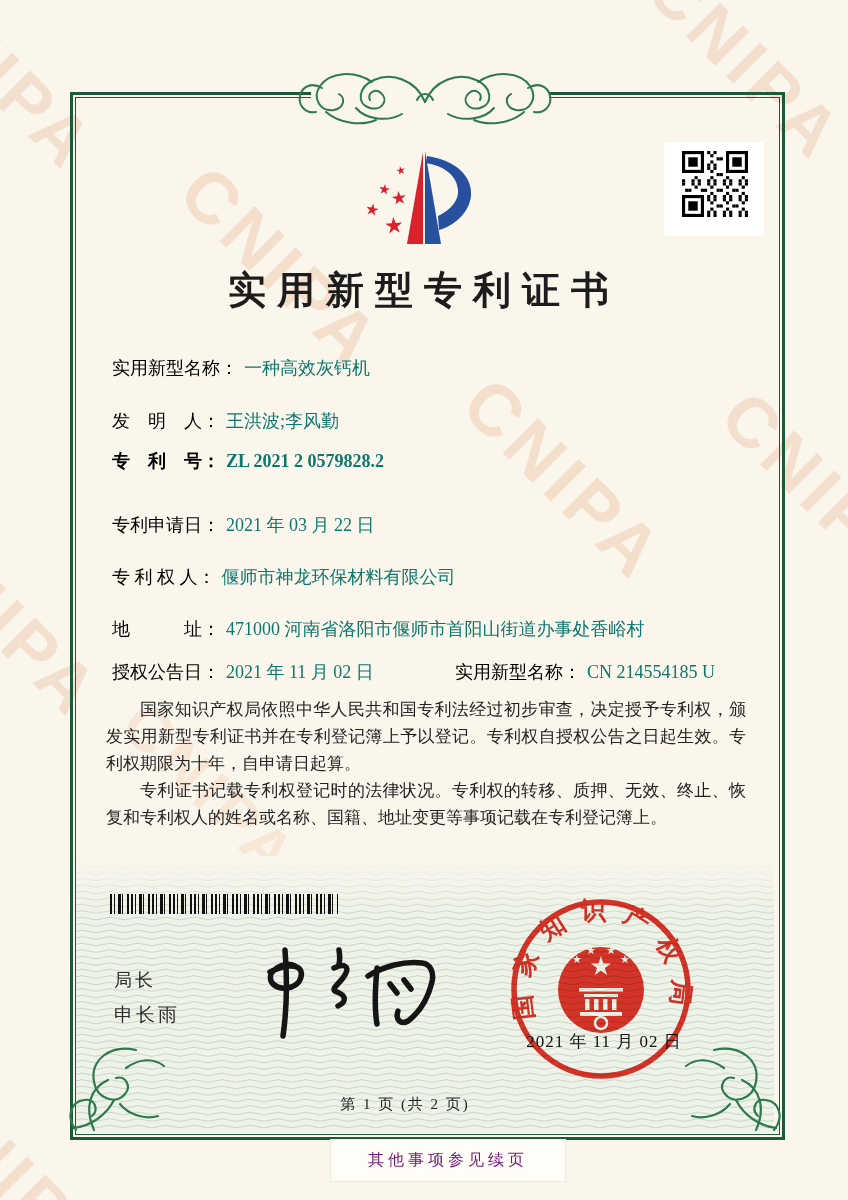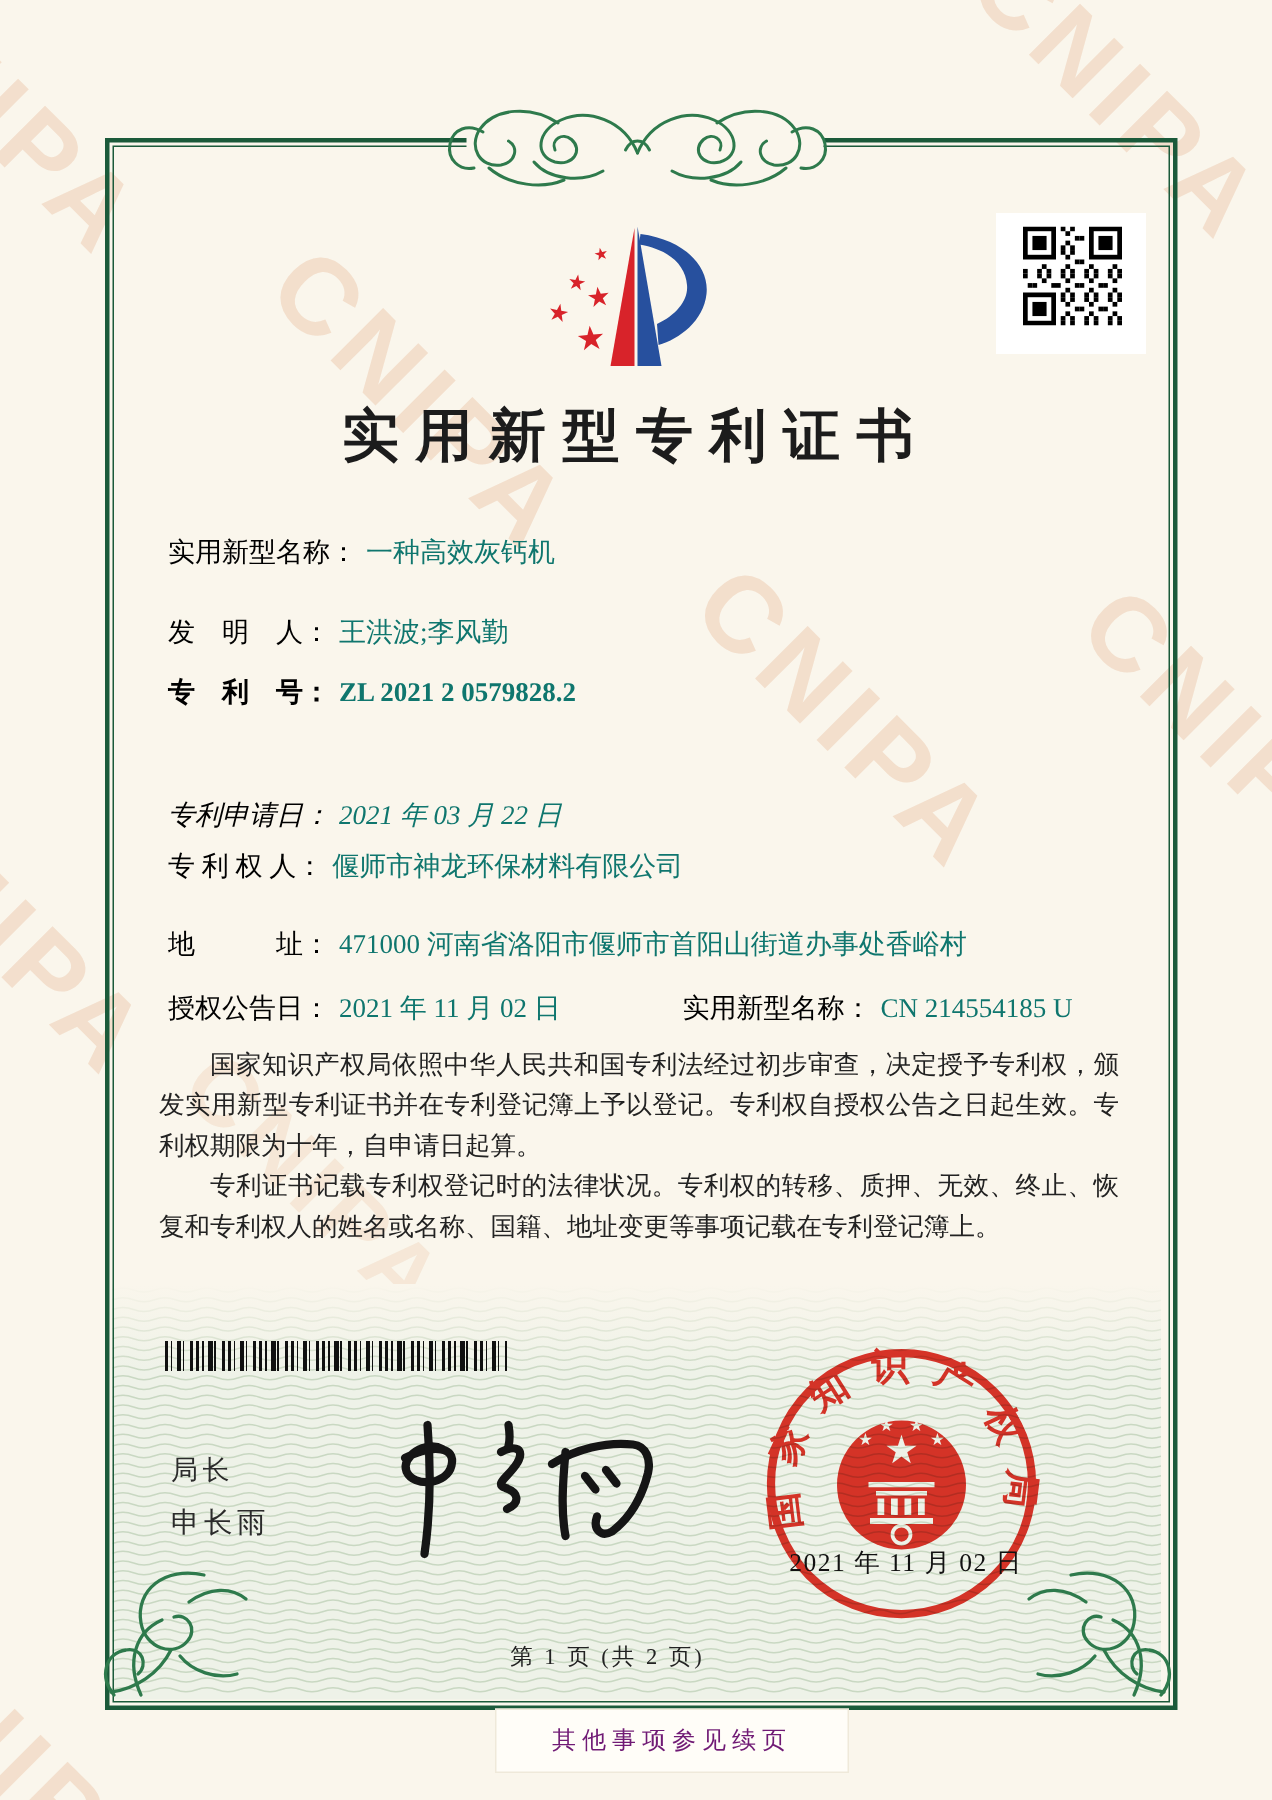--- a/index.html
+++ b/index.html
@@ -254,21 +254,21 @@
   <div class="fields">
     <div class="frow" style="top:356px;">
       <span class="lbl">实用新型名称：</span><span class="val">一种高效灰钙机</span>
     </div>
     <div class="frow" style="top:409px;">
       <span class="lbl">发　明　人：</span><span class="val">王洪波;李风勤</span>
     </div>
     <div class="frow" style="top:449px;font-weight:bold;">
       <span class="lbl">专　利　号：</span><span class="val">ZL 2021 2 0579828.2</span>
     </div>
-    <div class="frow" style="top:531px;font-style:italic;">
+    <div class="frow" style="top:513px;">
       <span class="lbl">专利申请日：</span><span class="val">2021 年 03 月 22 日</span>
     </div>
     <div class="frow" style="top:565px;">
       <span class="lbl">专 利 权 人：</span><span class="val">偃师市神龙环保材料有限公司</span>
     </div>
     <div class="frow" style="top:617px;">
       <span class="lbl">地　　　址：</span><span class="val">471000 河南省洛阳市偃师市首阳山街道办事处香峪村</span>
     </div>
     <div class="frow" style="top:660px;">
       <span class="lbl">授权公告日：</span><span class="val">2021 年 11 月 02 日</span>

